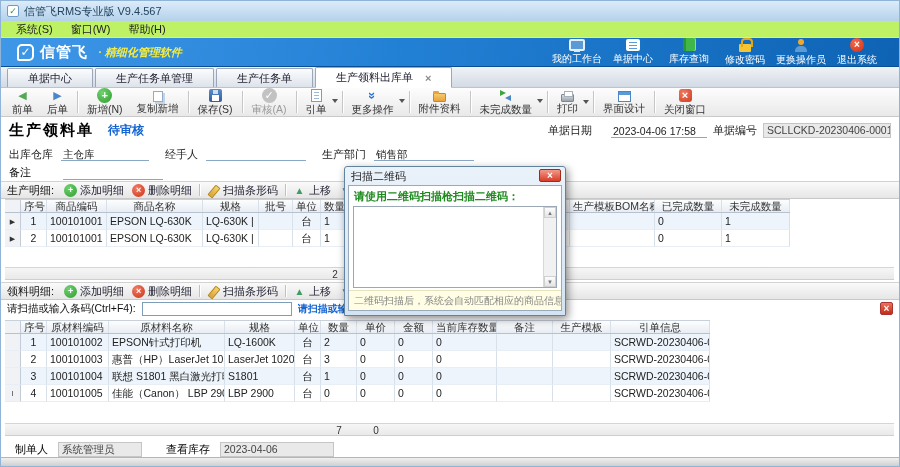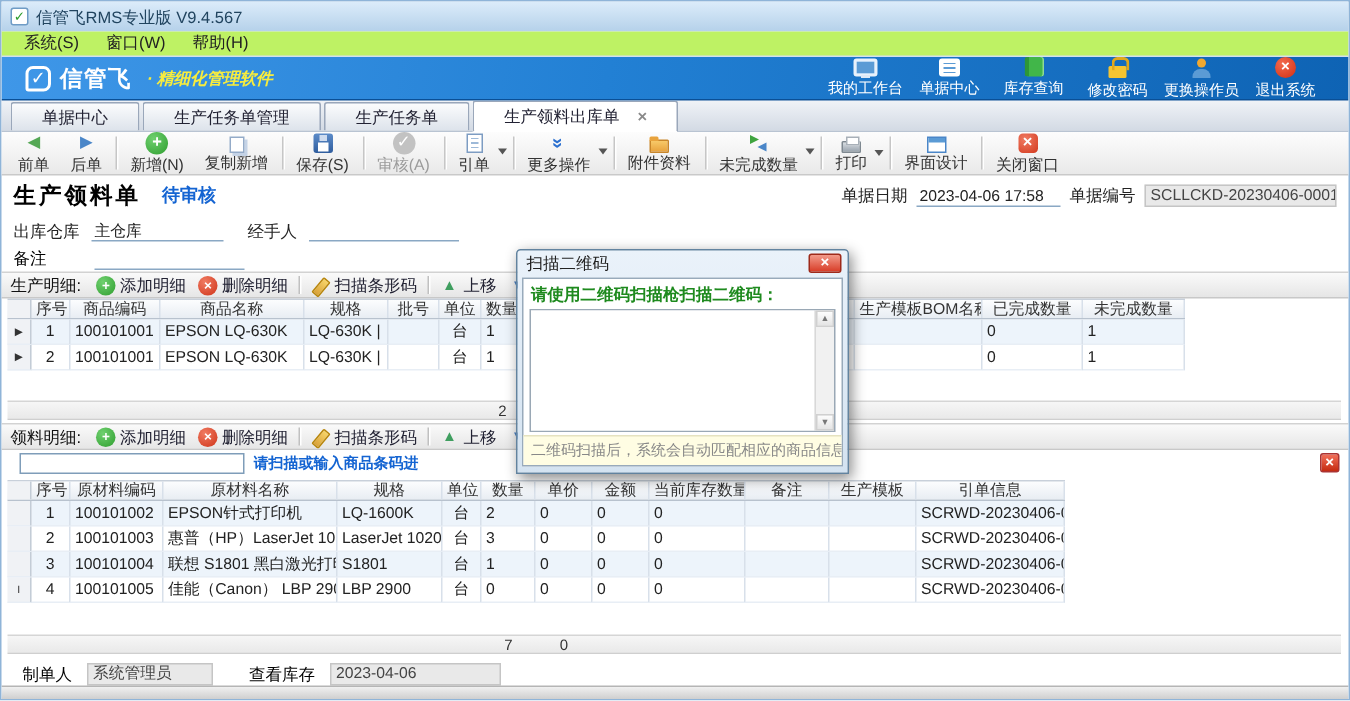--- a/index.html
+++ b/index.html
@@ -280,34 +280,38 @@
         <span class="ic ic-close-win"></span>
         <span class="tb-label">关闭窗口</span>
       </div>
     </div>
 
   <div class="doc-head">
     <span class="doc-title">生产领料单</span>
     <span class="doc-status">待审核</span>
     <span class="head-right">
       <span>单据日期</span>
-      <span class="uline" style="width:96px;">2023-04-06 17:58</span>
+      <span class="uline" style="width:96px;margin-left:13px;">2023-04-06 17:58</span>
       <span>单据编号</span>
       <span class="gbox" style="width:128px;">SCLLCKD-20230406-0001</span>
     </span>
   </div>
 
   <div class="fields-row" id="fieldsrow">
       <span class="field">
         <span class="flabel">出库仓库</span>
         <span class="uline" style="width: 88px;">主仓库</span>
       </span>
       <span class="field">
         <span class="flabel">经手人</span>
         <span class="uline" style="width: 100px;"></span>
+      </span>
+      <span class="field">
+        <span class="flabel">生产部门</span>
+        <span class="uline" style="width: 100px;">销售部</span>
       </span>
     </div>
 
   <div class="note-row">
     <span class="flabel">备注</span>
     <span class="uline" style="width:100px; margin-left:24px;"></span>
   </div>
 
   <div class="sec-toolbar" id="prodbar">
       <span class="sec-title">生产明细:</span>
@@ -423,20 +427,21 @@
         <span class="sic sic-refresh"></span>
         <span class="sbtn-label">刷新成本</span>
       </span>
       <span class="sec-sep"></span>
       <span class="sbtn">
         <span class="sic sic-stock"></span>
         <span class="sbtn-label">查看库存</span>
       </span>
     </div>
   <div class="scan-row">
+    <span class="scan-label">请扫描或输入条码(Ctrl+F4):</span>
     <input class="scan-input" type="text" value="" style="">
     <span class="scan-hint">请扫描或输入商品条码进</span>
     <span class="clear-btn"><span>×</span></span>
   </div>
   <div class="gap2"></div>
   <div class="ttable" id="mat-table">
       <div class="trow thead">
         <div class="tcell tsel"></div>
         <div class="tcell" style="width: 26px; min-width: 26px;">序号</div>
         <div class="tcell" style="width: 62px; min-width: 62px;">原材料编码</div>

